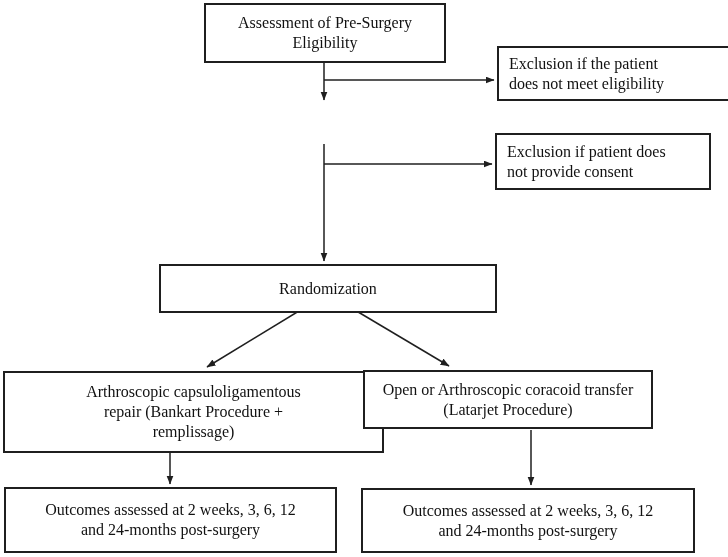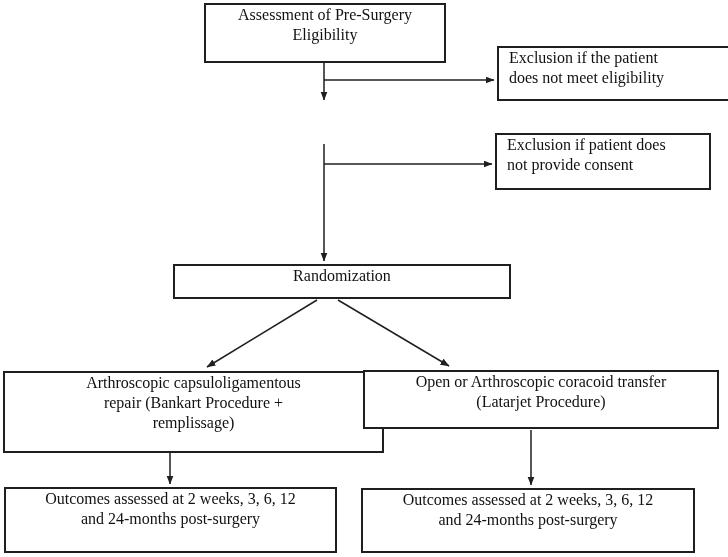--- a/index.html
+++ b/index.html
@@ -11,36 +11,37 @@
     background: #ffffff;
     font-family: "Liberation Serif", serif;
     color: #111111;
     overflow: hidden;
   }
   .node {
     position: absolute;
     background: #ffffff;
     border: 2px solid #1f1f1f;
     display: flex;
+    align-items: center;
     justify-content: center;
     text-align: center;
     font-size: 16px;
     line-height: 20px;
   }
   .node .txt { display: inline-block; }
   .node.left-align { justify-content: flex-start; text-align: left; padding-left: 10px; }
 
   
   #n-assessment        { left: 204px; top:   3px; width: 242px; height: 60px; }
   #n-excl-eligibility  { left: 497px; top:  46px; width: 240px; height: 55px; }
   #n-consent           { left: 209px; top: 103px; width: 231px; height: 41px; }
   #n-excl-consent      { left: 495px; top: 133px; width: 216px; height: 57px; }
-  #n-randomization     { left: 173px; top: 264px; width: 338px; height: 35px; }
+  #n-randomization     { left: 159px; top: 264px; width: 338px; height: 49px; }
   #n-bankart           { left:   3px; top: 371px; width: 381px; height: 82px; }
-  #n-latarjet          { left: 363px; top: 370px; width: 356px; height: 59px; }
+  #n-latarjet          { left: 363px; top: 370px; width: 290px; height: 59px; }
   #n-outcomes-bankart  { left:   4px; top: 487px; width: 333px; height: 66px; }
   #n-outcomes-latarjet { left: 361px; top: 488px; width: 334px; height: 65px; }
 
   
   #n-assessment .txt        { max-width: 226px; }
   #n-excl-eligibility .txt  { width: 176px; }
   #n-excl-consent .txt      { width: 176px; }
   #n-bankart .txt           { max-width: 245px; }
   #n-latarjet .txt          { max-width: 282px; }
   #n-outcomes-bankart .txt  { max-width: 268px; }

